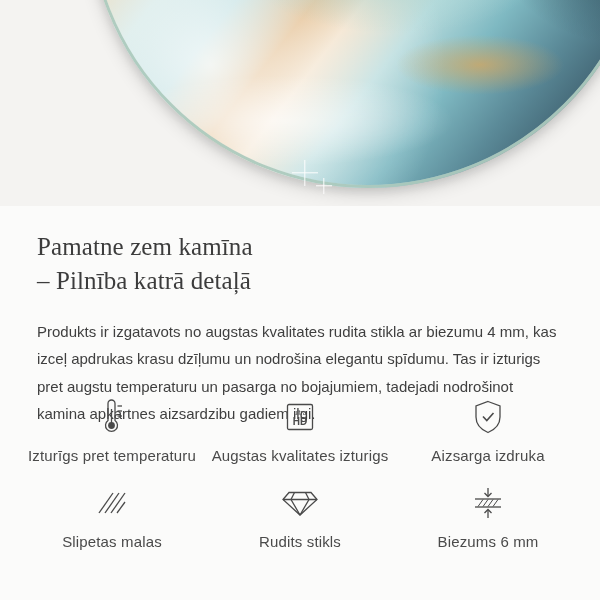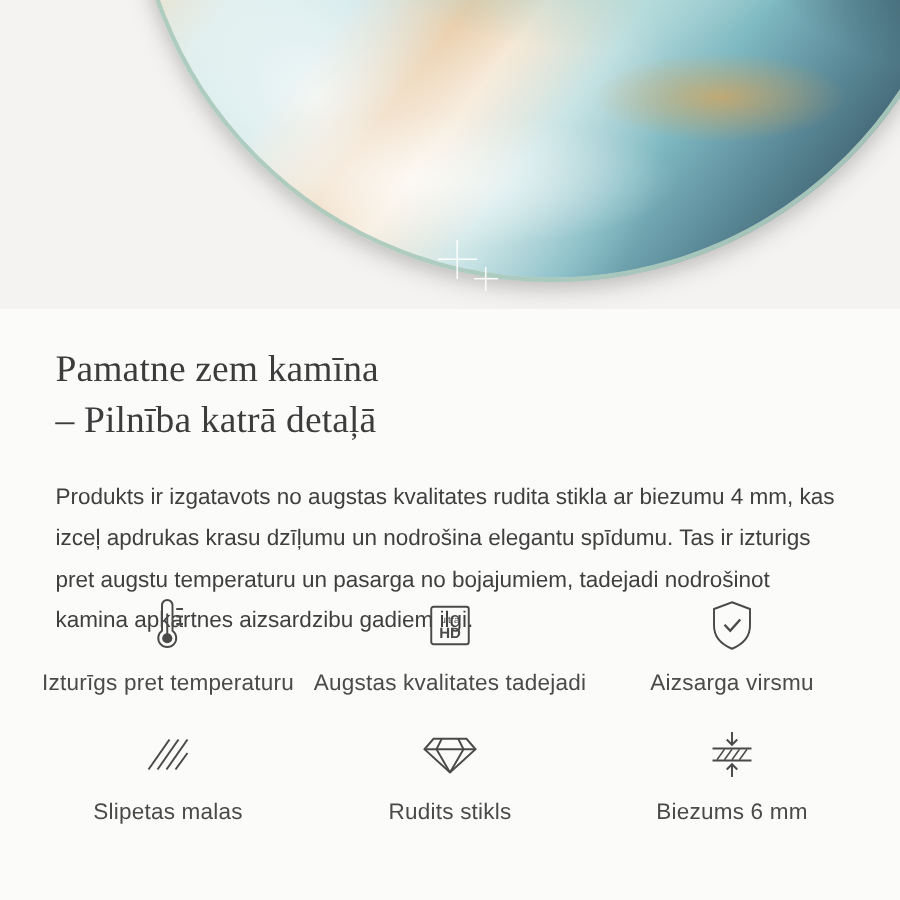--- a/index.html
+++ b/index.html
@@ -206,31 +206,31 @@
     </div>
 
     <div class="feature">
       <div class="feature-icon">
         <svg width="36" height="34" viewBox="0 0 36 34">
           <rect x="5.5" y="4.5" width="25" height="25" rx="1.5" fill="none" stroke="#4a4a4a" stroke-width="1.3"></rect>
           <text x="18" y="15" font-family="Liberation Sans, sans-serif" font-size="6.5" fill="#4a4a4a" text-anchor="middle">ultra</text>
           <text x="18" y="25" font-family="Liberation Sans, sans-serif" font-size="10" font-weight="bold" fill="#4a4a4a" text-anchor="middle">HD</text>
         </svg>
       </div>
-      <div class="feature-label">Augstas kvalitates tadejadi</div>
+      <div class="feature-label">Augstas kvalitates izturigs</div>
     </div>
 
     <div class="feature">
       <div class="feature-icon">
         <svg width="32" height="38" viewBox="0 0 32 38" fill="none" stroke="#4a4a4a" stroke-width="1.3">
           <path d="M16 3.5 L28 8 v11c0 8-6 13-12 15.5C10 32 4 27 4 19V8z"></path>
           <polyline points="11,18.5 14.8,22.5 21.5,15" stroke-width="1.6"></polyline>
         </svg>
       </div>
-      <div class="feature-label">Aizsarga virsmu</div>
+      <div class="feature-label">Aizsarga izdruka</div>
     </div>
 
     <div class="feature">
       <div class="feature-icon">
         <svg width="34" height="32" viewBox="0 0 34 32" fill="none" stroke="#4a4a4a" stroke-width="1.3">
           <path d="M4 26 L18 6"></path>
           <path d="M10 26 L24 6"></path>
           <path d="M16 26 L30 6"></path>
           <path d="M22 26 L30 15"></path>
         </svg>

